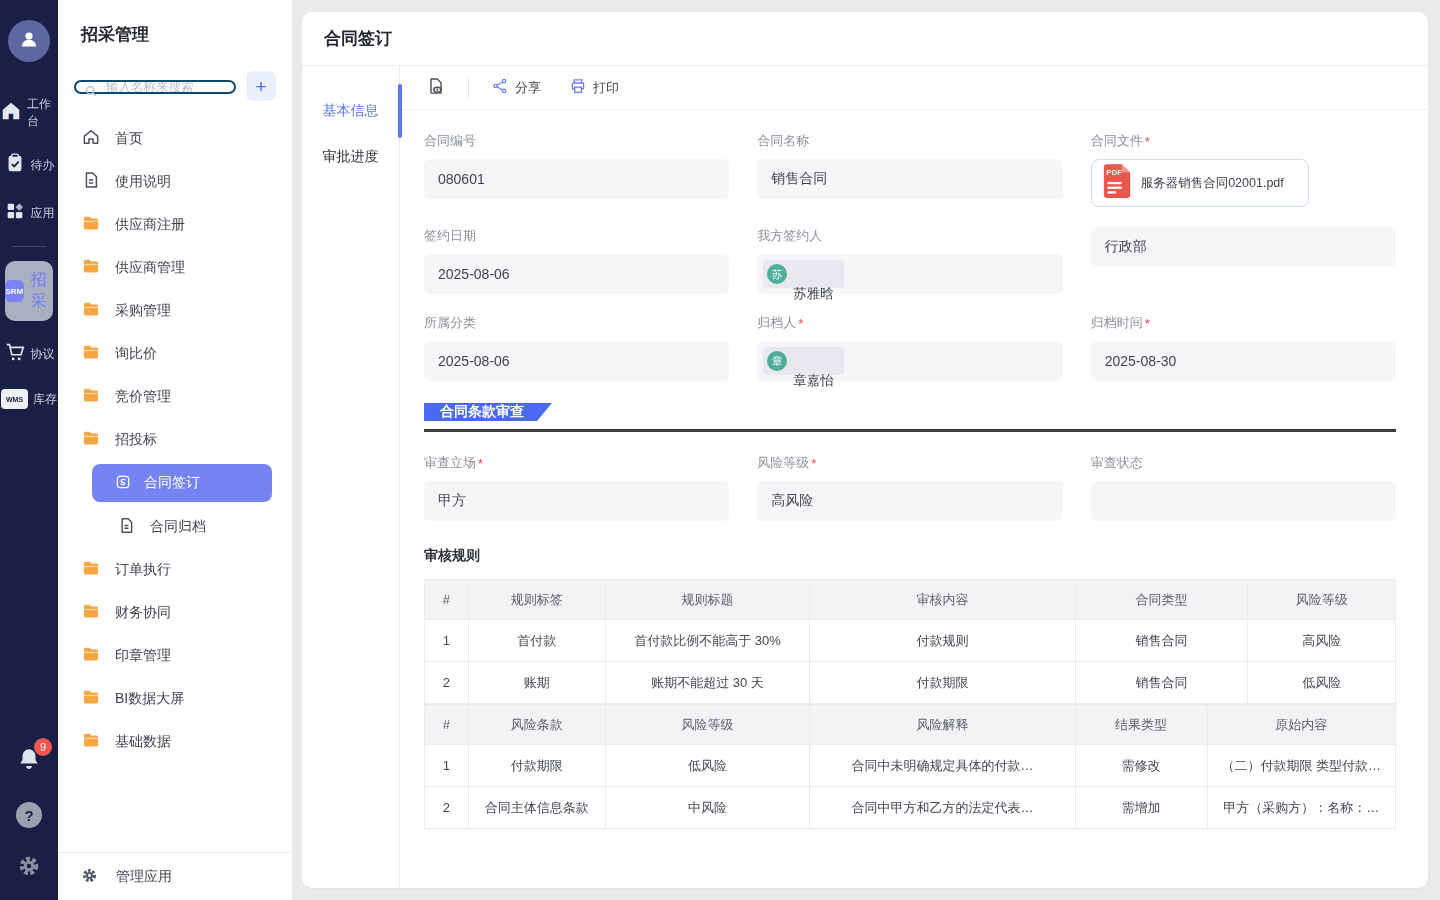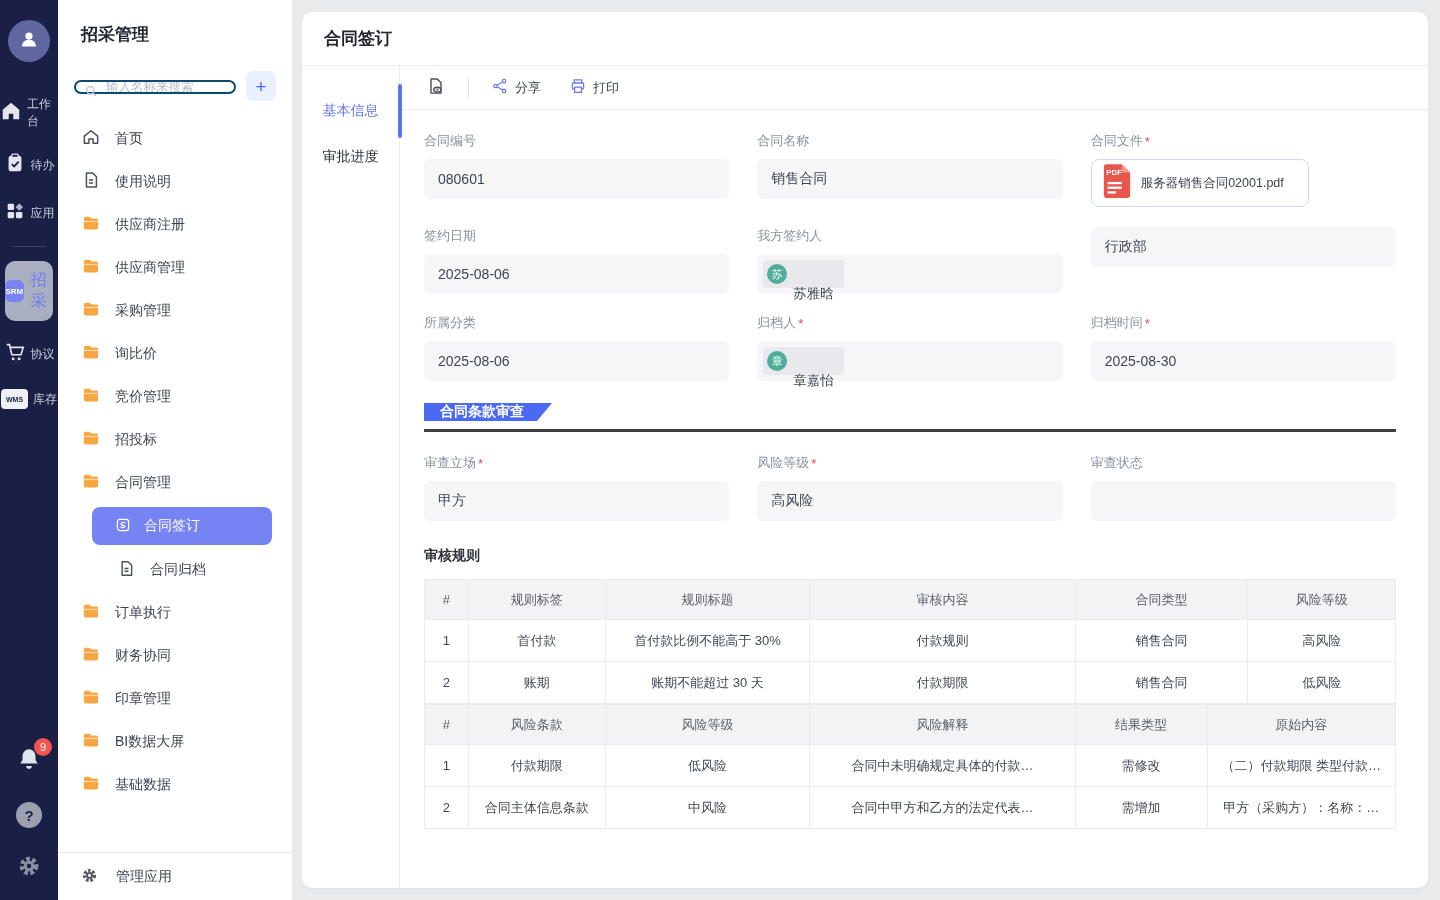--- a/index.html
+++ b/index.html
@@ -212,27 +212,20 @@
             <rect x="3.5" y="9.4" width="17" height="1.5" fill="#fff" opacity="0.55"></rect>
           </svg></span>
       <span>竞价管理</span>
     </div>
     <div class="menu-item">
       <span><svg width="20" height="20" viewBox="0 0 24 24" fill="#f7a641">
             <path d="M3.5 6.5 a2 2 0 0 1 2 -2 h4.8 l2 2.2 h6.2 a2 2 0 0 1 2 2 v9 a2 2 0 0 1 -2 2 h-13 a2 2 0 0 1 -2 -2 Z"></path>
             <rect x="3.5" y="9.4" width="17" height="1.5" fill="#fff" opacity="0.55"></rect>
           </svg></span>
       <span>招投标</span>
-    </div>
-    <div class="menu-item">
-      <span><svg width="20" height="20" viewBox="0 0 24 24" fill="#f7a641">
-            <path d="M3.5 6.5 a2 2 0 0 1 2 -2 h4.8 l2 2.2 h6.2 a2 2 0 0 1 2 2 v9 a2 2 0 0 1 -2 2 h-13 a2 2 0 0 1 -2 -2 Z"></path>
-            <rect x="3.5" y="9.4" width="17" height="1.5" fill="#fff" opacity="0.55"></rect>
-          </svg></span>
-      <span>合同管理</span>
     </div>
     <div class="menu-item-active">
       <span><svg width="18" height="18" viewBox="0 0 24 24" fill="none" stroke="#fff" stroke-width="1.7" stroke-linecap="round">
             <rect x="4.5" y="4.5" width="15" height="15" rx="3.5"></rect>
             <path d="M14.6 9 c-3.4 -1.6 -6.2 0.9 -4.6 2.7 c1.5 1.7 5.1 0.4 4.1 2.7 c-0.8 1.8 -3.6 1.3 -4.9 0.3"></path>
           </svg></span>
       <span>合同签订</span>
     </div>
     <div class="menu-item sub">
       <span><svg width="19" height="19" viewBox="0 0 24 24" fill="none" stroke="#4a505c" stroke-width="1.8" stroke-linejoin="round">

